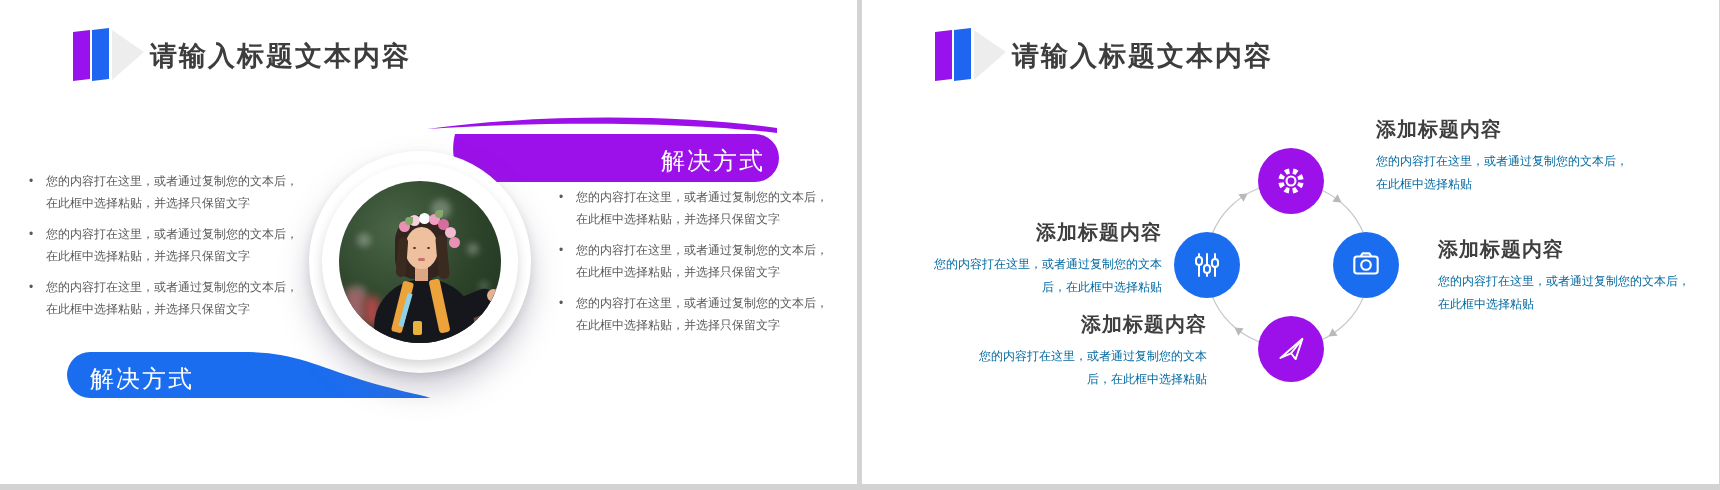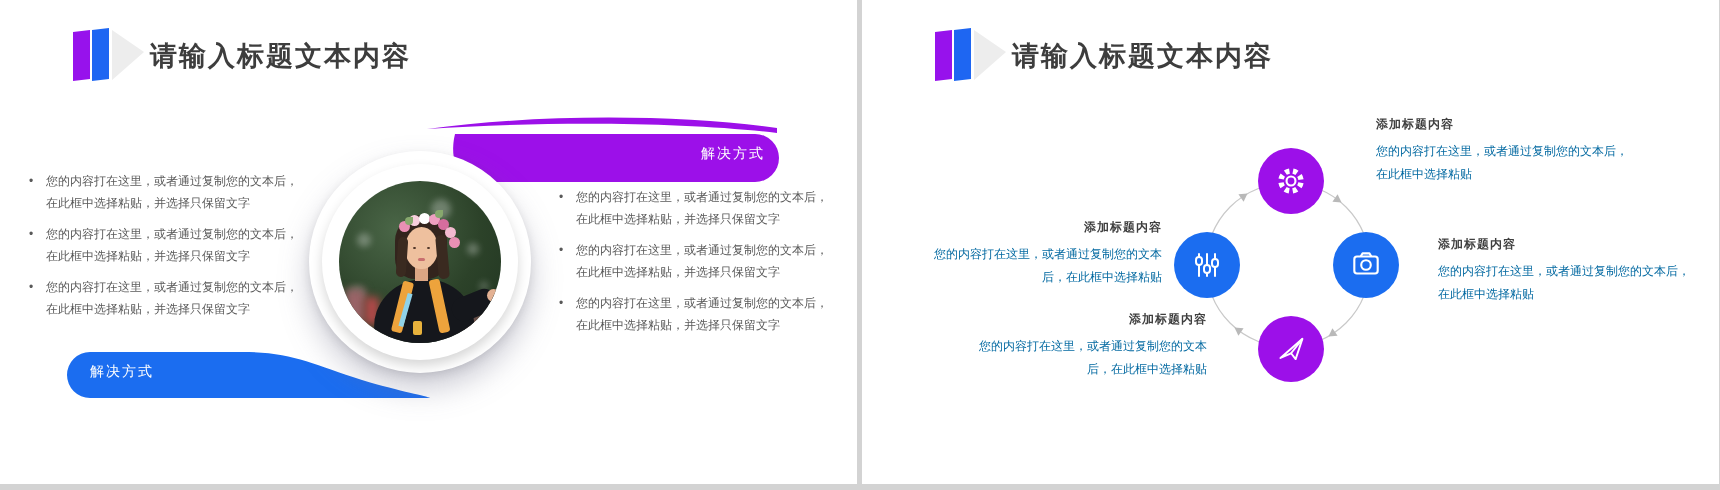--- a/index.html
+++ b/index.html
@@ -20,21 +20,21 @@
   .chev-blue   { left:64px; top:21px; width:17px; height:51px; background:#1e66f2; transform:skewY(-6deg); }
   .chev-gray   { left:84px; top:21px; width:32px; height:50px; background:#ededed;
                  clip-path:polygon(0 0,100% 48%,0 100%); transform:skewY(-4deg); }
   .slide-title { position:absolute; left:122px; top:30px; font-size:27px; font-weight:700;
                  color:#3d3d3d; letter-spacing:2px; white-space:nowrap; }
 
   
   .banner-svg { position:absolute; }
   #banner-top-svg    { left:425px; top:112px; width:355px; height:75px; }
   #banner-bottom-svg { left:62px;  top:346px; width:400px; height:60px; }
-  .banner-label { position:absolute; color:#ffffff; font-size:14px; font-weight:500; letter-spacing:2px; }
+  .banner-label { position:absolute; color:#ffffff; font-size:24px; font-weight:500; letter-spacing:2px; }
   #banner-top-label    { left:595px; top:145px; width:170px; text-align:right; }
   #banner-bottom-label { left:90px;  top:363px; }
 
   
   .bullets { position:absolute; list-style:none; }
   #bullets-left  { left:26px;  top:170px; width:282px; }
   #bullets-right { left:556px; top:186px; width:282px; }
   .bullets li { position:relative; padding-left:20px; font-size:12px; line-height:22px;
                 color:#595959; margin-bottom:9px; }
   .bullets li::before { content:"•"; position:absolute; left:3px; top:0; color:#595959; }
@@ -86,21 +86,21 @@
   .node { position:absolute; width:66px; height:66px; border-radius:50%;
           display:flex; align-items:center; justify-content:center; }
   .node-purple { background:#9c10e9; }
   .node-blue   { background:#1b6df0; }
   #node-top    { left:396px; top:148px; }
   #node-left   { left:312px; top:232px; }
   #node-right  { left:471px; top:232px; }
   #node-bottom { left:396px; top:316px; }
 
   .tb { position:absolute; }
-  .tb .tb-heading { font-size:12px; font-weight:700; color:#3f3f3f; margin-bottom:7px; letter-spacing:1px; }
+  .tb .tb-heading { font-size:20px; font-weight:700; color:#3f3f3f; margin-bottom:7px; letter-spacing:1px; }
   .tb .tb-body    { font-size:12px; line-height:23px; color:#0369a1; }
   #tb-top    { left:514px; top:116px; width:252px; text-align:left; }
   #tb-right  { left:576px; top:236px; width:252px; text-align:left; }
   #tb-left   { left:52px;  top:219px; width:248px; text-align:right; }
   #tb-bottom { left:98px;  top:311px; width:247px; text-align:right; }
 </style>
 </head>
 <body>
 
 <div class="slide" id="slide-left">

